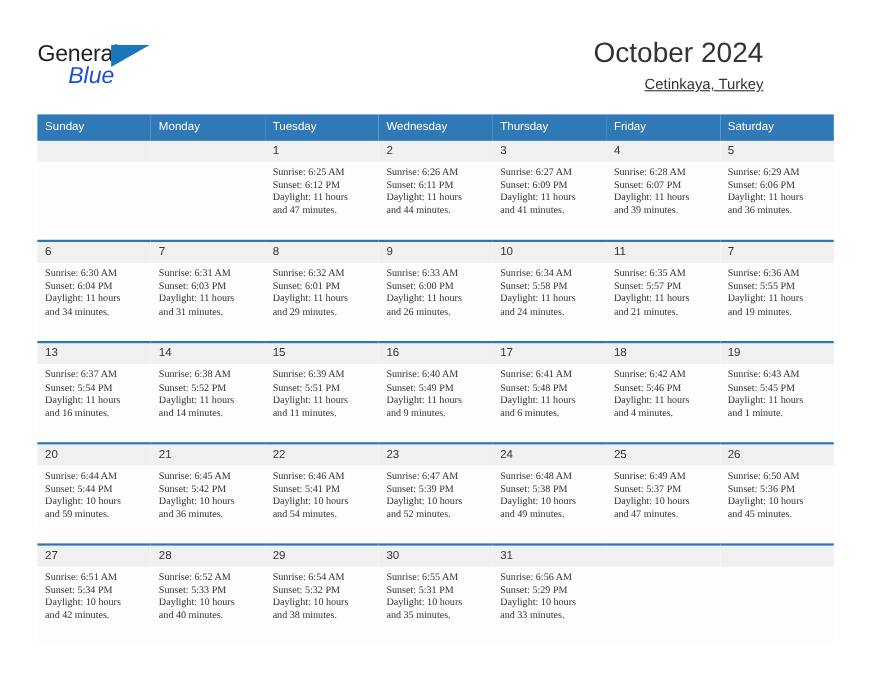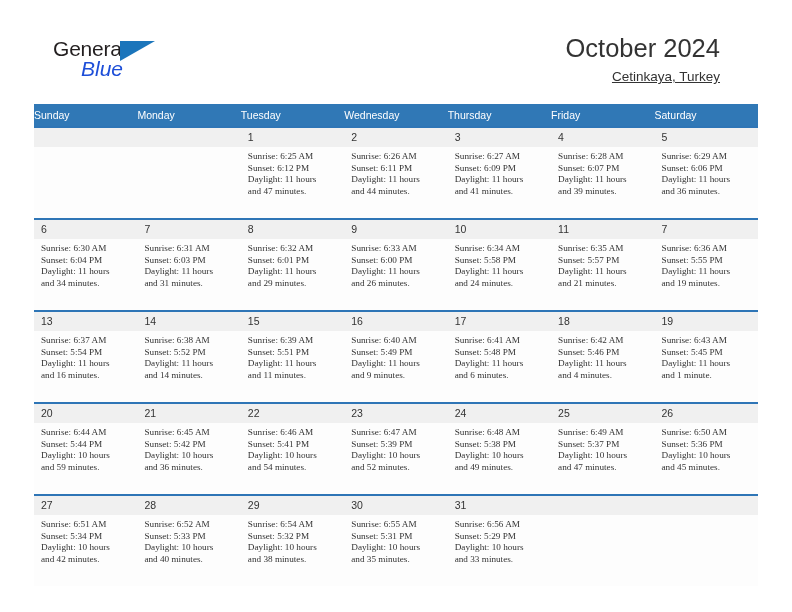--- a/index.html
+++ b/index.html
@@ -19,21 +19,20 @@
     overflow: hidden;
   }
 
   
   .header {
     position: absolute;
     left: 0;
     top: 0;
     width: 736px;
     height: 100px;
-    margin-left: 19px;
   }
   .logo {
     position: absolute;
     left: 34px;
     top: 38px;
     width: 130px;
     height: 48px;
   }
   .logo-general {
     position: absolute;
@@ -59,21 +58,21 @@
     left: 28px;
     top: 20px;
     font-size: 21px;
     color: #1d4ed8;
     line-height: 22px;
     font-weight: 400;
     font-style: italic;
   }
   .title-block {
     position: absolute;
-    right: 35px;
+    right: 42px;
     top: 33px;
     text-align: right;
   }
   .cal-title {
     font-size: 25.5px;
     color: #333333;
     line-height: 30px;
     font-weight: 400;
     white-space: nowrap;
   }
@@ -95,21 +94,21 @@
     width: 724px;
     border-collapse: collapse;
     table-layout: fixed;
   }
   .calendar th {
     background: #3078b6;
     color: #ffffff;
     font-size: 10.5px;
     font-weight: 400;
     text-align: left;
-    padding: 5px 0 5px 0;
+    padding: 5px 0 5px 7px;
     height: 20px;
     vertical-align: middle;
   }
   .calendar td {
     width: 103.4px;
     vertical-align: top;
     padding: 0;
     background: #fdfdfd;
     border-top: 2px solid #2e75b6;
   }

